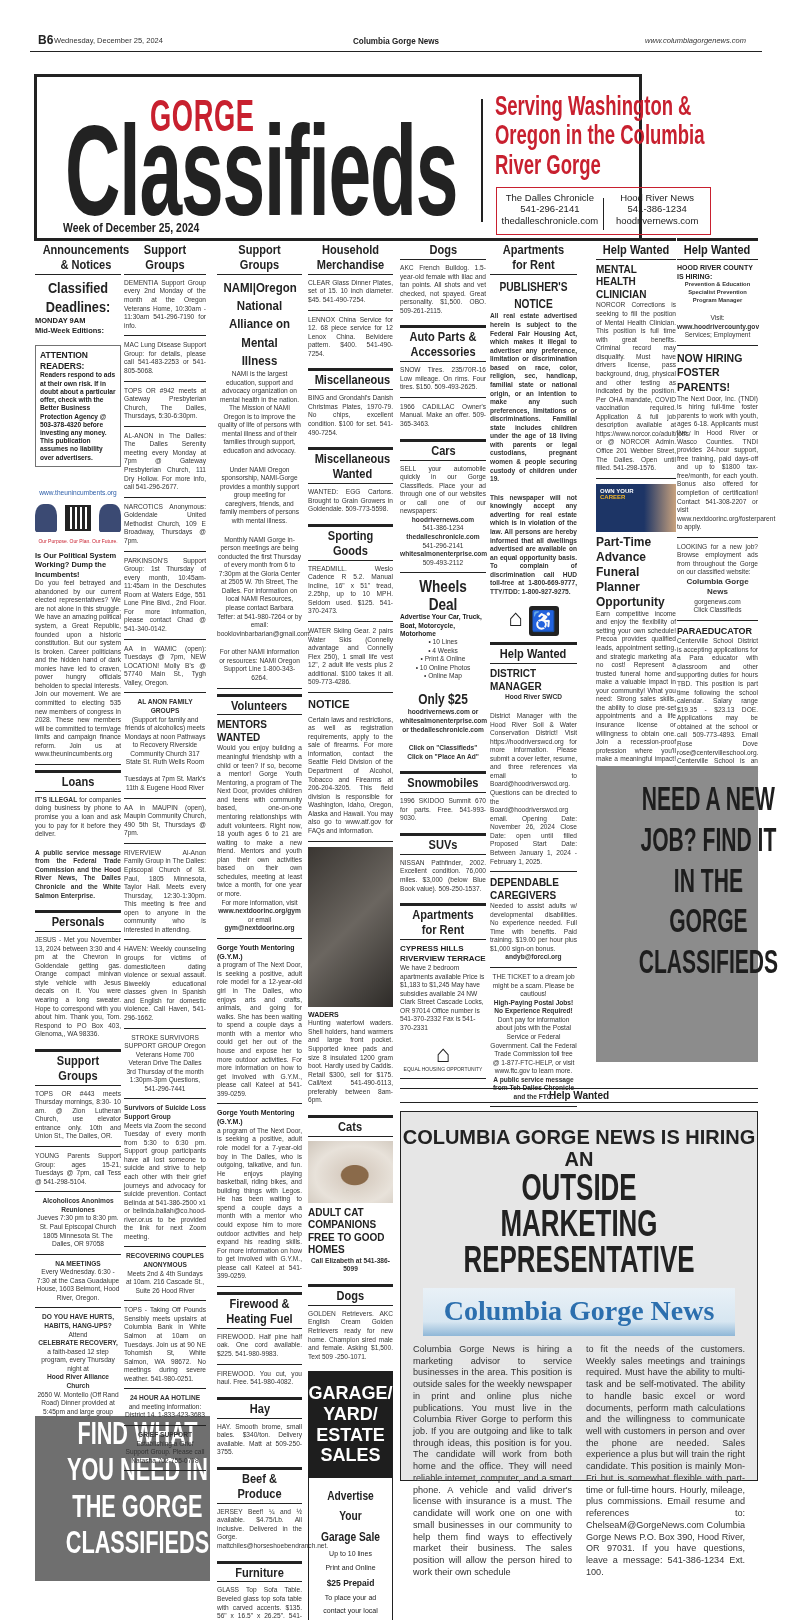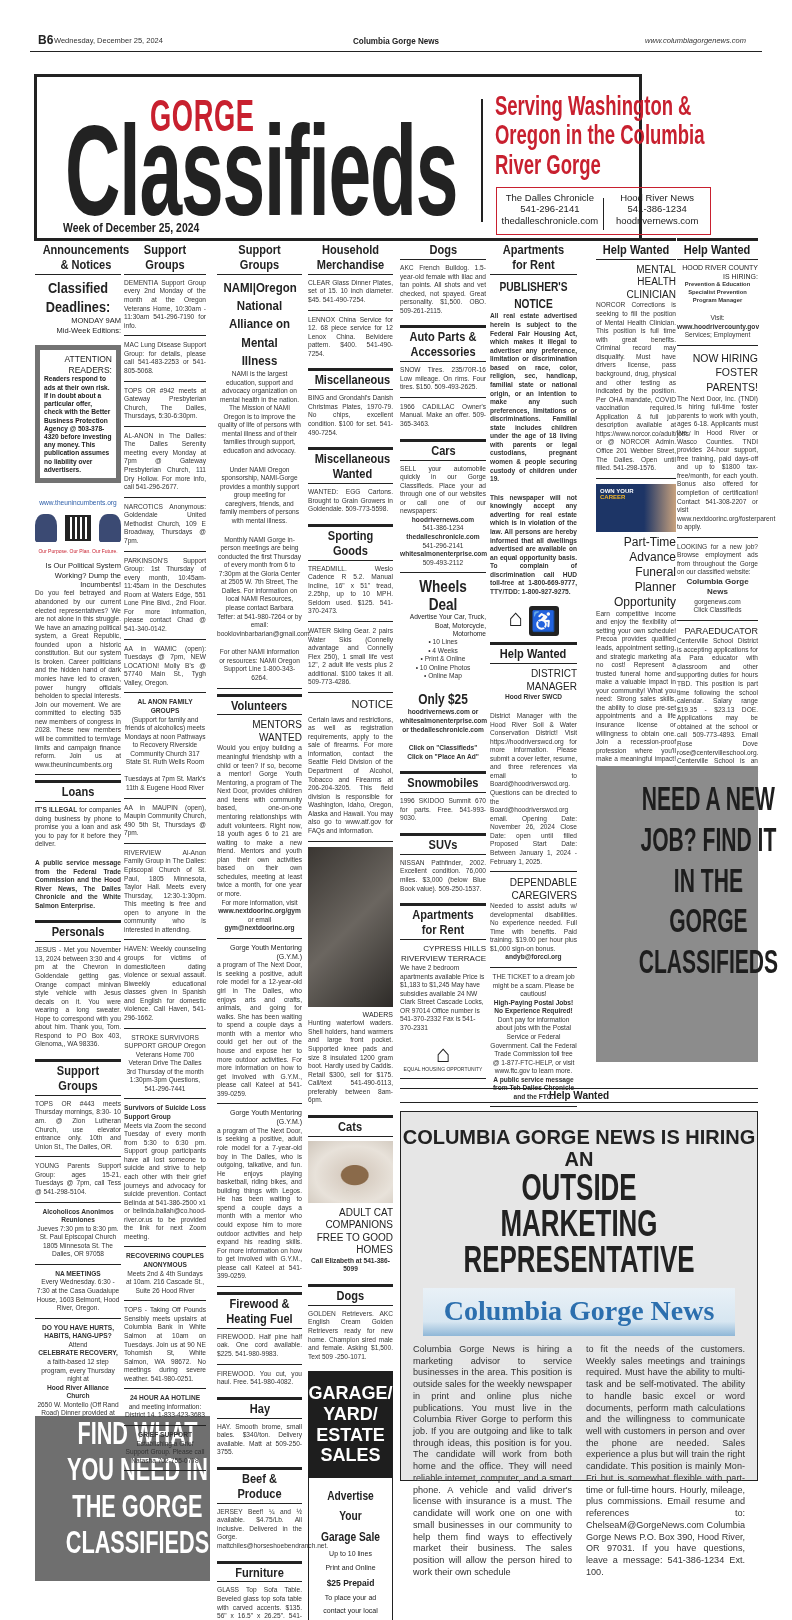--- a/index.html
+++ b/index.html
@@ -19,21 +19,21 @@
 .contactbox .cc{flex:1;padding-top:4px;line-height:1.2}
 .contactbox .sep{width:1.5px;background:#222;margin:10px 0 4px}
 .col{position:absolute;top:238px}
 .sec-h{border-top:3px solid #222;border-bottom:1.2px solid #222;text-align:center;font-weight:bold;font-size:13px;padding:2px 0 1px;margin-bottom:4px;transform-origin:center;line-height:1.15;font-family:"Liberation Sans Narrow","Liberation Sans",sans-serif}
 .sec-h span{display:inline-block;transform:scaleX(.85)}
 .ad{font-size:6.6px;line-height:1.3;color:#333;padding-bottom:5px;margin-bottom:5px;border-bottom:1px solid #222;text-align:justify}
 .ad.c{text-align:center}
 .ad.nb{border-bottom:none}
 .b{font-weight:bold}
 .big{font-weight:bold;text-align:center;font-size:14px;line-height:1.25;transform:scaleX(.85)}
-.hd{font-weight:normal;text-align:right;font-size:11px;line-height:1.25}
+.hd{font-weight:bold;text-align:left;font-size:11px;line-height:1.25}
 .photo{background:linear-gradient(135deg,#3a3632,#6b6660 50%,#2e2b28);height:160px;margin-bottom:4px}
 .catphoto{background:radial-gradient(ellipse at 55% 55%,#8a6a4a 0 20%,#d9cfc4 22%,#e8e2da 60%,#cfc6bb);height:62px;margin-bottom:4px}
 .qrbox{height:40px;display:flex;justify-content:center;align-items:center;gap:8px}
 .qr{width:26px;height:26px;background:repeating-linear-gradient(90deg,#222 0 3px,#fff 3px 5px),#222;border:2px solid #222}
 .fig{width:22px;height:28px;background:#3b4a73;border-radius:40% 40% 10% 10%}
 .garage{background:#1e1e1e;color:#fff;text-align:center;font-weight:bold;font-size:18px;line-height:1.15;padding:12px 0;}
 .garage2{border:1.5px solid #222;border-top:none;text-align:center;padding:8px 4px;font-size:7px;line-height:2}
 .garage2 .gb{font-weight:bold;font-size:12px;transform:scaleX(.85);line-height:1.7}
 .findbox{position:absolute;left:35px;top:1416px;width:175px;height:165px;background:#6f6f6f;color:#fff;font-weight:bold;text-align:center;font-size:31px;line-height:1.17;}
 .findbox span{display:inline-block;transform:scaleX(.7)}
@@ -77,21 +77,21 @@
       <div>hoodrivernews.com</div>
     </div>
   </div>
 </div>
 
 <div class="col" style="left:35px;width:86px">
   <div class="sec-h"><span>Announcements &amp; Notices</span></div>
   <div class="big" style="font-size:15px">Classified Deadlines:</div>
   <div class="hd" style="font-size:7.5px">MONDAY 9AM</div>
   <div class="hd" style="font-size:7.5px;margin-bottom:10px">Mid-Week Editions:</div>
-  <div style="border:5px solid #737373;padding:4px;margin-bottom:16px">
+  <div style="border:1px solid #737373;padding:4px;margin-bottom:22px">
     <div class="hd" style="font-size:8.5px">ATTENTION READERS:</div>
     <div style="font-size:6.6px;font-weight:bold;line-height:1.25">Readers respond to ads at their own risk. If in doubt about a particular offer, check with the Better Business Protection Agency @ 503-378-4320 before investing any money. This publication assumes no liability over advertisers.</div>
   </div>
   <div class="ad c nb" style="margin-bottom:0;padding-bottom:0;color:#2d5ea8">www.theunincumbents.org</div>
   <div class="qrbox">
     <div class="fig"></div>
     <div class="qr"></div>
     <div class="fig"></div>
   </div>
   <div class="ad c nb" style="color:#c8202f;font-size:5px;margin-bottom:2px">Our Purpose. Our Plan. Our Future.</div>

